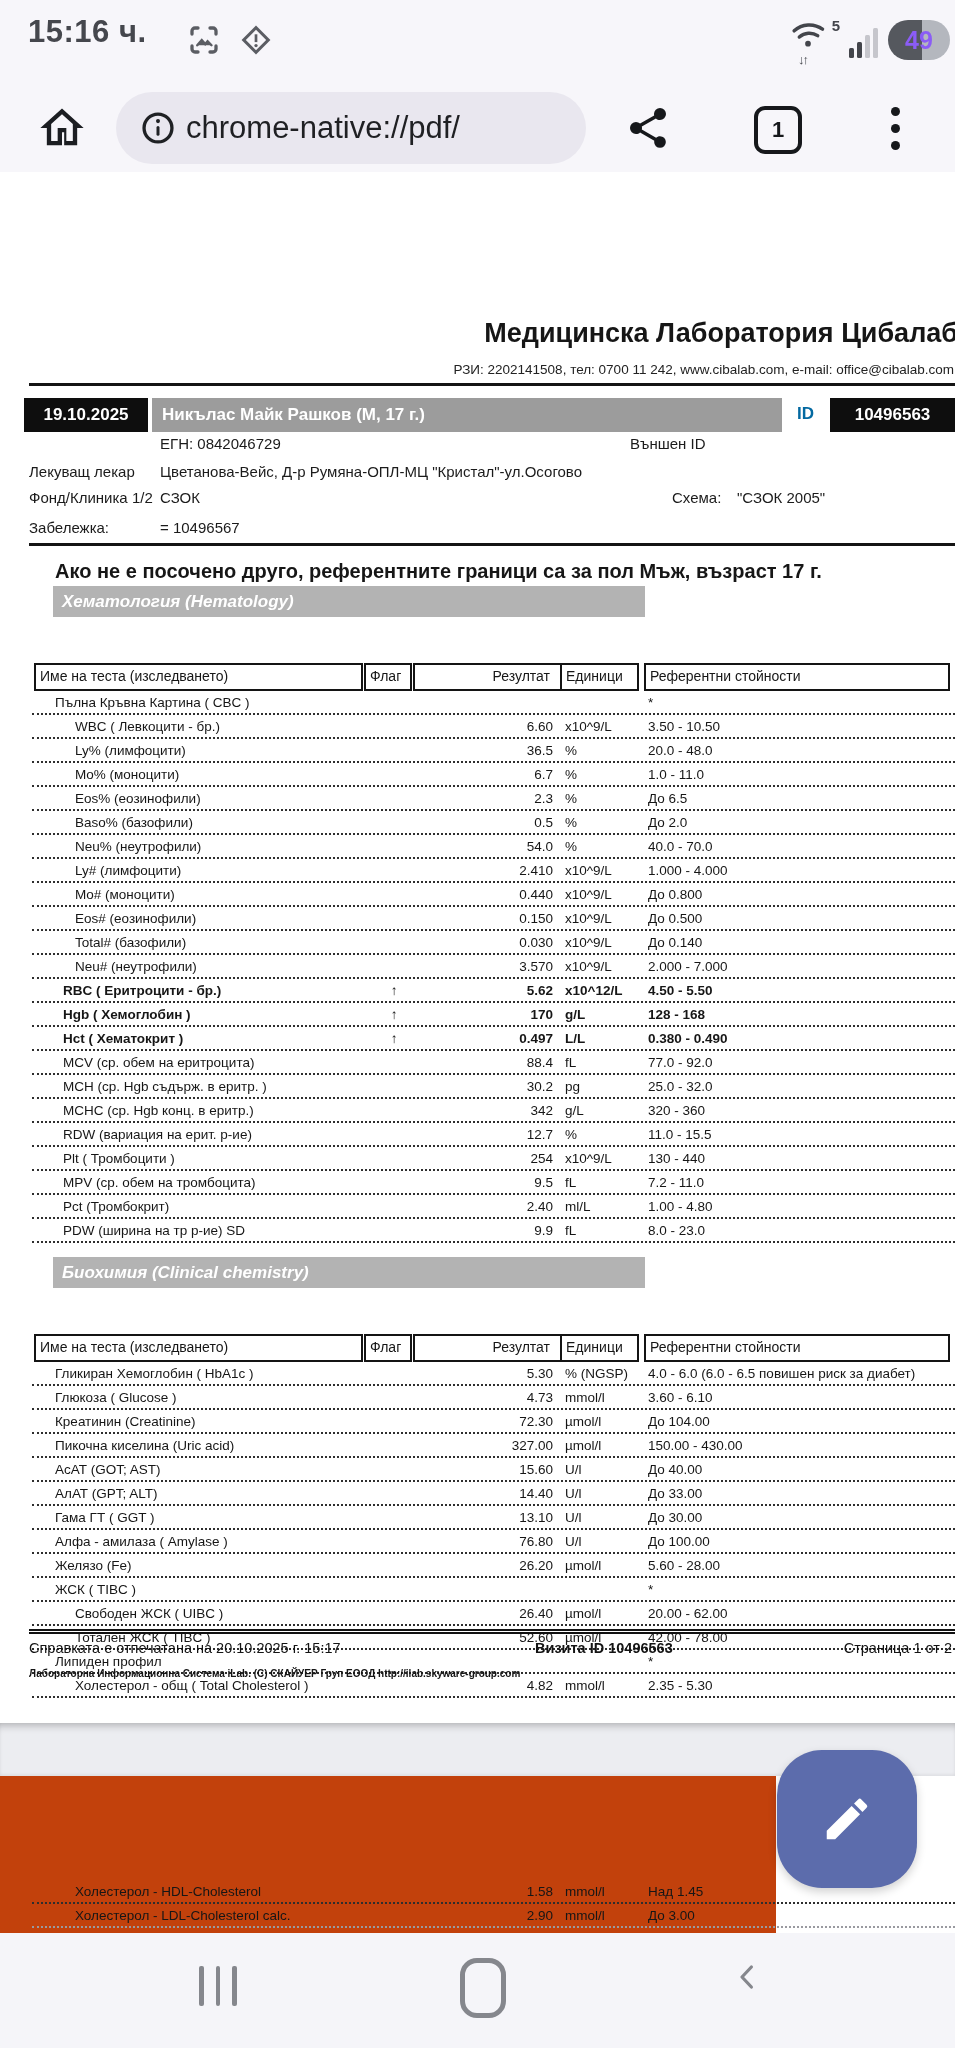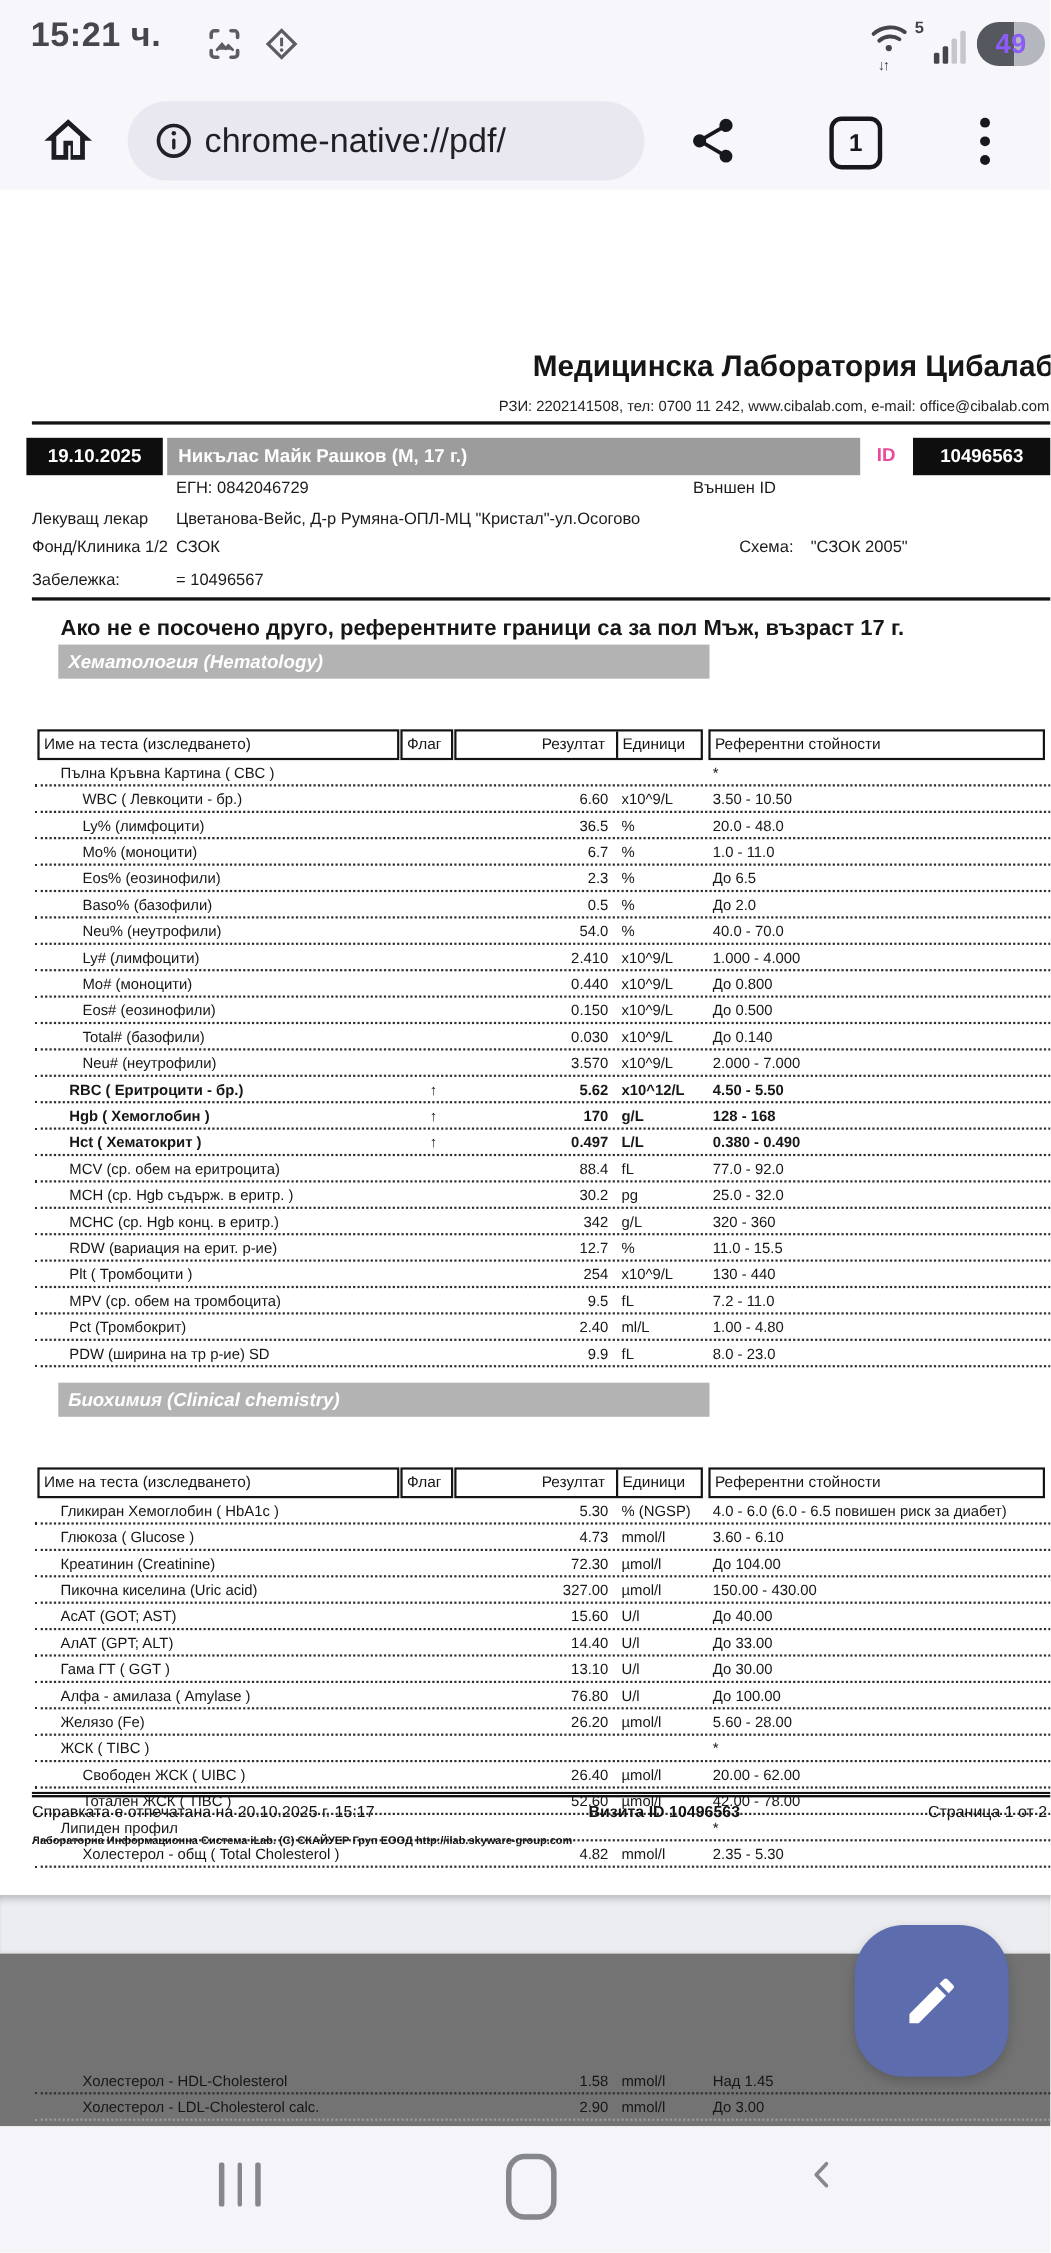--- a/index.html
+++ b/index.html
@@ -40,21 +40,21 @@
   #menu-btn i{width:9px;height:9px;border-radius:50%;background:#16181b;}
 
   
   #page1{position:absolute;top:172px;left:0;width:955px;height:1551px;background:#fff;color:#161616;}
   #lab-title{position:absolute;top:146px;right:-3px;font-size:27px;font-weight:bold;white-space:nowrap;}
   #lab-contact{position:absolute;top:190px;right:1px;font-size:13.5px;color:#222;white-space:nowrap;}
   .hline{position:absolute;left:29px;width:926px;height:3px;background:#141414;}
   #idrow{position:absolute;top:226px;left:0;width:955px;height:34px;font-weight:bold;font-size:17px;}
   .blackbox{position:absolute;height:34px;background:#0e0e0e;color:#fff;display:flex;align-items:center;justify-content:center;}
   #patient-box{position:absolute;left:152px;width:630px;height:34px;background:#9c9c9c;color:#fff;display:flex;align-items:center;padding-left:10px;box-sizing:border-box;}
-  #id-label{position:absolute;left:797px;top:6px;color:#ec4899;}
+  #id-label{position:absolute;left:797px;top:6px;color:#0369a1;}
   .inforow{position:absolute;left:0;width:955px;font-size:15px;color:#1b1b1b;}
   .inforow .lab{position:absolute;left:29px;}
   .inforow .val{position:absolute;left:160px;}
   .inforow .r1{position:absolute;left:630px;}
   .inforow .r2{position:absolute;left:672px;}
   .inforow .r3{position:absolute;left:737px;}
   #ref-note{position:absolute;top:388px;left:55px;font-size:20px;font-weight:bold;}
 
   
   #tables{position:absolute;top:414px;left:0;right:0;}
@@ -86,39 +86,39 @@
     background:linear-gradient(#111 0 2px,#fff 2px 3px,#111 3px 5px);}
   .foot{position:absolute;width:955px;font-size:14.5px;color:#141414;}
   #foot-center{position:absolute;left:535px;font-weight:bold;}
   #foot-right{position:absolute;right:3px;}
   #foot-left{position:absolute;left:29px;}
   #foot2{position:absolute;top:1496px;left:29px;font-size:10px;font-weight:bold;white-space:nowrap;}
 
   
   #page-gap{position:absolute;top:1723px;left:0;width:955px;height:53px;background:#ecedf1;
     box-shadow:inset 0 8px 8px -6px rgba(0,0,0,.28), inset 0 -2px 3px rgba(0,0,0,.05);}
-  #page2{position:absolute;top:1776px;left:0;width:955px;height:157px;background:#737373;}
+  #page2{position:absolute;top:1776px;left:0;width:776px;height:157px;background:#c2410c;}
   #page2-rows{position:absolute;top:104px;left:0;right:0;}
   #page2-rows .trow:last-child{border-bottom:2px dotted #9a9aa0;}
 
   #navbar{position:absolute;top:1933px;left:0;width:955px;height:115px;background:#f5f5f9;}
   #nav-recents{position:absolute;left:199px;top:1966px;width:38px;height:40px;display:flex;gap:12px;}
   #nav-recents i{width:4.5px;height:40px;background:#85878d;border-radius:2px;}
   #nav-home{position:absolute;left:460px;top:1958px;width:36px;height:50px;border:5px solid #85878d;border-radius:17px;}
   #nav-back{position:absolute;left:732px;top:1962px;width:30px;height:46px;color:#85878d;}
 
   #fab{position:absolute;left:777px;top:1750px;width:140px;height:138px;border-radius:45px;background:#5c6cac;
     box-shadow:0 4px 10px rgba(0,0,0,.18);display:flex;align-items:center;justify-content:center;}
   #fab svg{width:54px;height:54px;color:#fff;}
 </style>
 </head>
 <body>
 
 <div id="chrome-top">
-  <div id="clock">15:21 ч.</div>
+  <div id="clock">15:16 ч.</div>
 
   <span class="sb-icon" style="left:186px;">
     <svg viewBox="0 0 24 24" fill="none" stroke="currentColor" stroke-width="2.2" stroke-linecap="round">
       <path d="M4 8V6a2 2 0 0 1 2-2h2"></path>
         <path d="M16 4h2a2 2 0 0 1 2 2v2"></path>
       <path d="M20 16v2a2 2 0 0 1-2 2h-2"></path>
         <path d="M8 20H6a2 2 0 0 1-2-2v-2"></path>
       <path d="M7.5 15.5l3-3.5 2.3 2.7 1.6-1.8 2.6 2.6" fill="currentColor" stroke-width="1.6"></path>
     </svg>
   </span>

